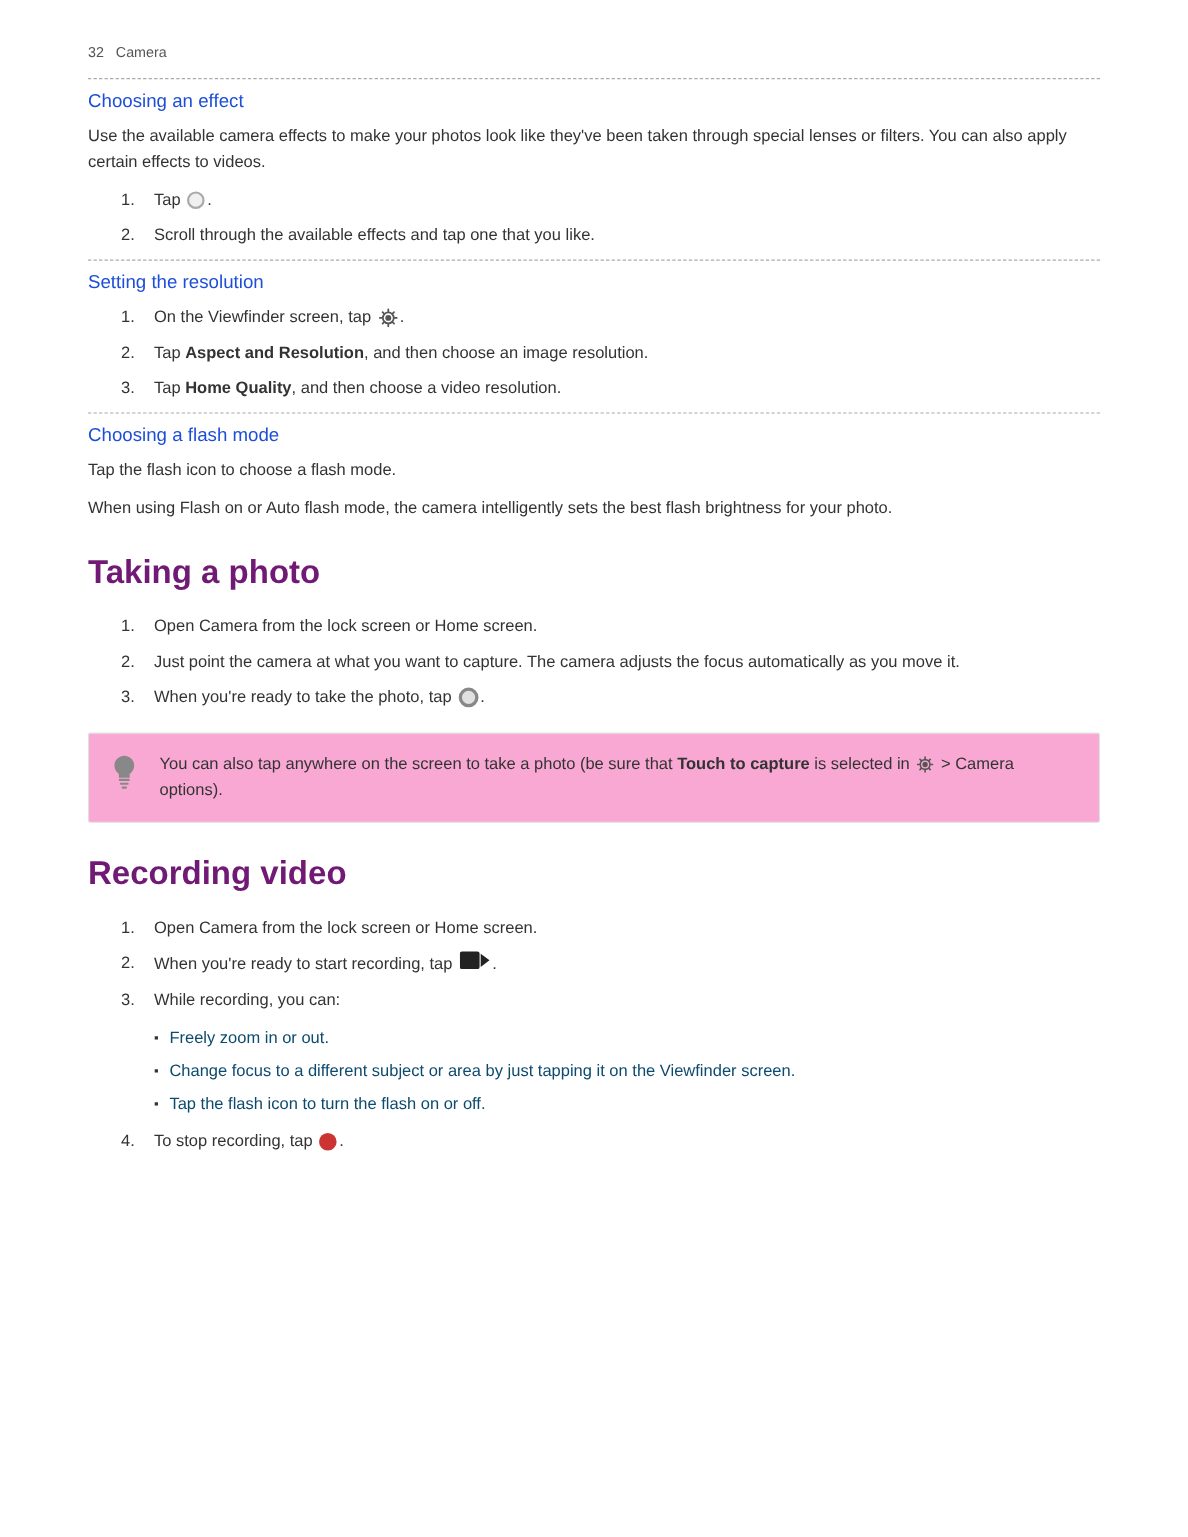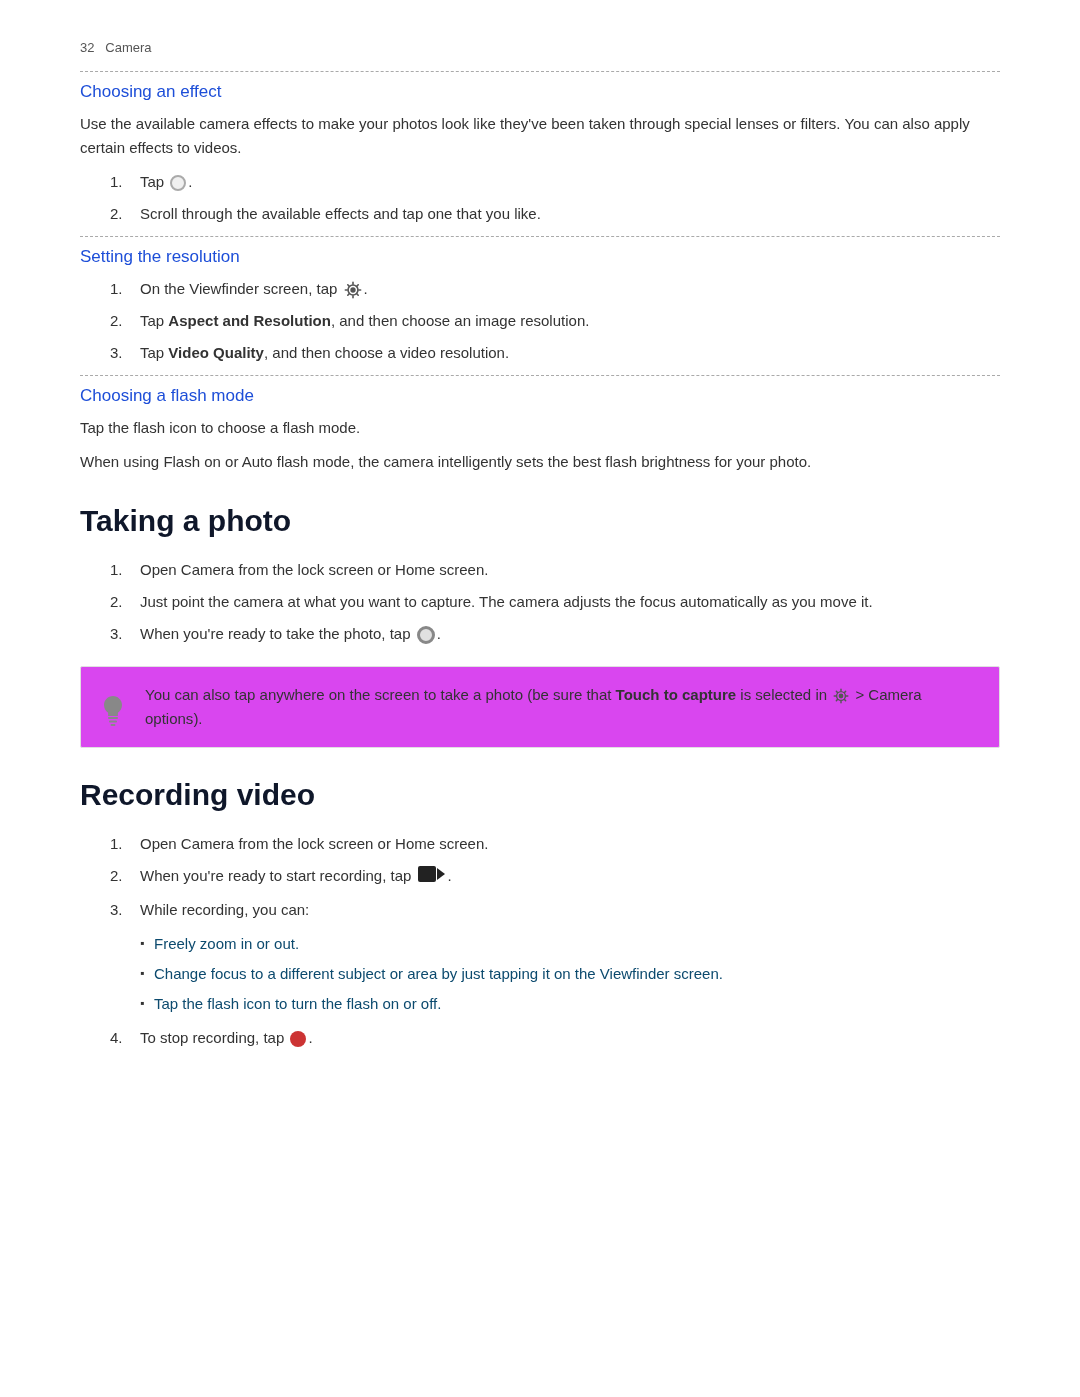--- a/index.html
+++ b/index.html
@@ -35,21 +35,21 @@
     }
 
     .section-title {
       color: #1d4ed8;
       font-size: 17px;
       font-weight: normal;
       margin-bottom: 10px;
     }
 
     .section-title-large {
-      color: #0f172a;
+      color: #701a75;
       font-size: 30px;
       font-weight: bold;
       margin-bottom: 20px;
       margin-top: 10px;
     }
 
     .section-text {
       font-size: 15px;
       color: #333;
       line-height: 1.6;
@@ -135,26 +135,26 @@
       display: inline-block;
       width: 16px;
       height: 16px;
       border-radius: 50%;
       background: #cc3333;
       vertical-align: middle;
       margin: 0 2px;
     }
 
     .tip-box {
-      background: #d946ef;
+      background: #f9a8d4;
       border: 1px solid #e0e0e0;
       padding: 16px 20px;
       margin: 20px 0;
       display: flex;
-      align-items: flex-end;
+      align-items: flex-start;
       gap: 16px;
       border-radius: 2px;
     }
 
     .tip-box .tip-icon {
       min-width: 28px;
       margin-top: 2px;
     }
 
     .tip-box .tip-text {
@@ -211,21 +211,21 @@
           <circle cx="10" cy="10" r="5.5" stroke="#555" stroke-width="1.8" fill="none"></circle>
         </svg>.
       </span>
     </li>
     <li>
       <span class="num">2.</span>
       <span>Tap <span class="bold">Aspect and Resolution</span>, and then choose an image resolution.</span>
     </li>
     <li>
       <span class="num">3.</span>
-      <span>Tap <span class="bold">Video Quality</span>, and then choose a video resolution.</span>
+      <span>Tap <span class="bold">Home Quality</span>, and then choose a video resolution.</span>
     </li>
   </ol>
 </div>
 
 <hr class="divider">
 <div class="section">
   <div class="section-title">Choosing a flash mode</div>
   <p class="section-text">Tap the flash icon to choose a flash mode.</p>
   <p class="section-text">When using Flash on or Auto flash mode, the camera intelligently sets the best flash brightness for your photo.</p>
 </div>

